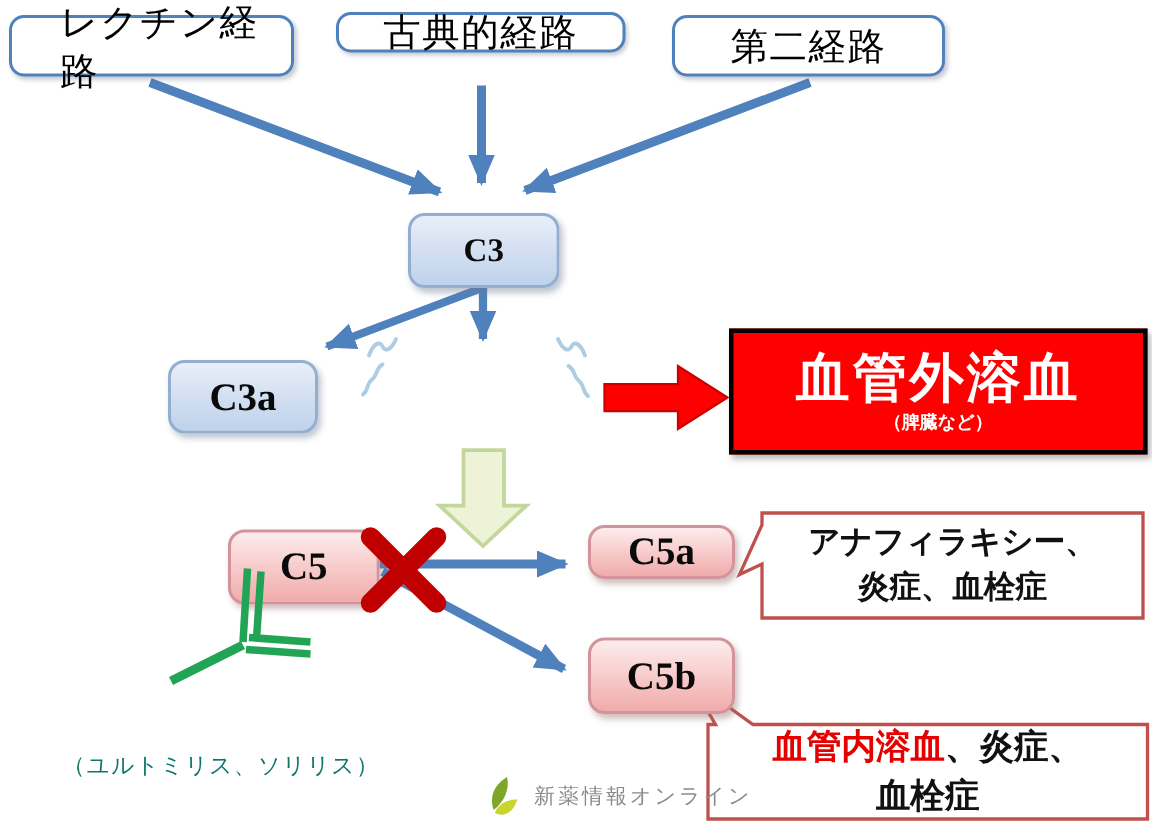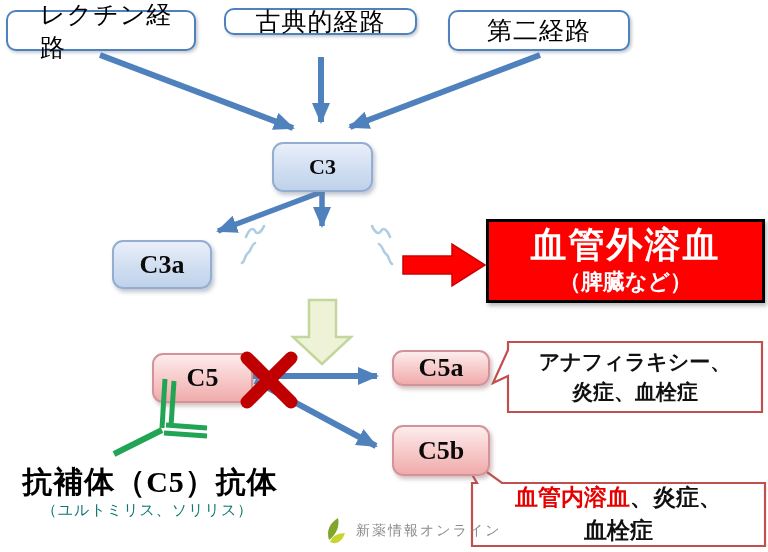--- a/index.html
+++ b/index.html
@@ -24,21 +24,21 @@
     border:2px solid #93aed0;box-shadow:2px 3px 4px rgba(110,125,150,.45);}
   .node-pink{background:linear-gradient(180deg,#fdecec 0%,#f7c8c8 55%,#f0abab 100%);
     border:2px solid #d2939b;box-shadow:2px 3px 4px rgba(150,110,110,.45);}
   .fs31{font-size:22px;} .fs30{font-size:26px;}
 
   
   .hemolysis-box{background:#fe0000;border:3px solid #000;color:#fff;text-align:center;
     display:flex;flex-direction:column;align-items:center;justify-content:center;
     box-shadow:2px 3px 4px rgba(120,120,120,.5);}
   .hemolysis-title{font-size:36px;font-weight:bold;letter-spacing:2px;line-height:1.1;}
-  .hemolysis-sub{font-size:22px;font-weight:bold;margin-top:2px;}
+  .hemolysis-sub{font-size:12px;font-weight:bold;margin-top:2px;}
 
   
   .callout-text{display:flex;flex-direction:column;align-items:center;justify-content:center;
     text-align:center;font-weight:bold;color:#111;}
   .callout-text .line{line-height:1.45;}
   .red-text{color:#e60000;}
 
   
   .ab-label{font-family:"Liberation Serif","DejaVu Serif",serif;font-weight:bold;
     font-size:30px;color:#000;text-align:center;letter-spacing:1px;}
@@ -120,21 +120,20 @@
     <div class="line">アナフィラキシー、</div>
     <div class="line">炎症、血栓症</div>
   </div>
   <div class="abs z2 callout-text" style="left:474px;top:486px;width:289px;height:56px;font-size:23px;">
     <div class="line">
       <span class="red-text">血管内溶血</span><span>、炎症、</span>
     </div>
     <div class="line">血栓症</div>
   </div>
 
-  <div class="abs z2 ab-label" style="left:20px;top:462px;width:260px;">抗補体（C5）抗体</div>
   <div class="abs z2 ab-sublabel" style="left:20px;top:501px;width:255px;">（ユルトミリス、ソリリス）</div>
 
   <div class="abs z2 logo" style="left:324px;top:516px;height:30px;">
     <svg width="24" height="30" viewBox="0 0 24 30">
       <path d="M14,2 C6,7 2,14 5,24 C12,19 16,10 14,2 Z" fill="#7fa62a"></path>
       <path d="M6,26 C12,29 18,26 21,17 C14,17 8,20 6,26 Z" fill="#c8d52f"></path>
     </svg>
     <span class="logo-text">新薬情報オンライン</span>
   </div>
 

